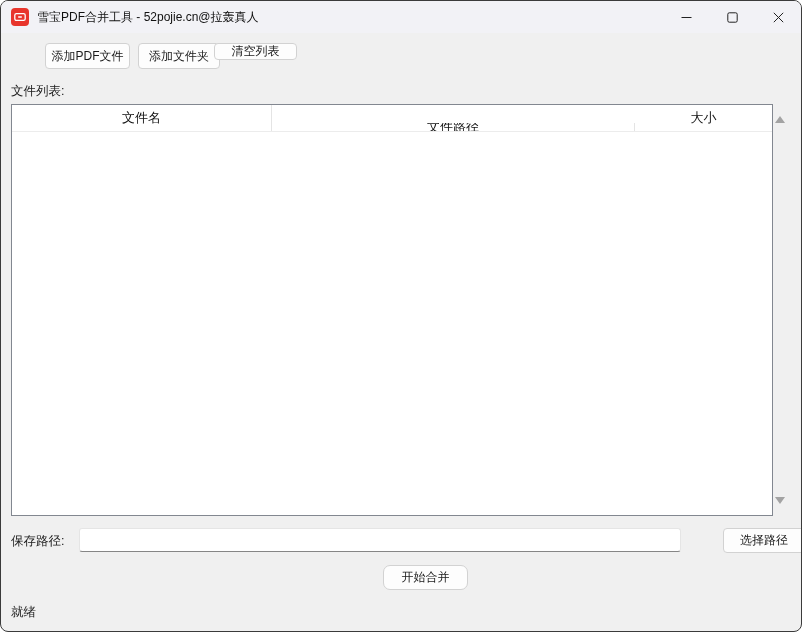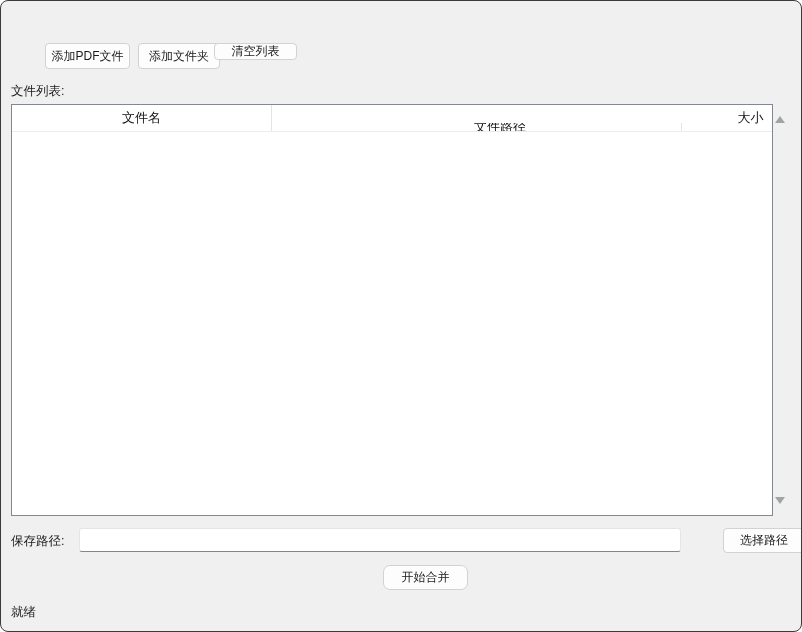--- a/index.html
+++ b/index.html
@@ -48,21 +48,21 @@
   #btn-add-dir  { left: 105px; top: 42px; width: 82px; height: 26px; }
   #btn-clear    { left: 181px; top: 42px; width: 83px; height: 17px; }
   
   .list-label { position: absolute; left: 10px; top: 82px; font-size: 12.5px; }
   .table {
     position: absolute; left: 10px; top: 103px;
     width: 762px; height: 412px;
     background: #ffffff;
     border: 1px solid #828790;
   }
-  .table-header { display: flex; height: 27px; border-bottom: 1px solid #ececec; gap: 47px; }
+  .table-header { display: flex; height: 27px; border-bottom: 1px solid #ececec; }
   .th {
     display: flex; align-items: center; justify-content: center;
     font-size: 13px; color: #111;
     border-right: 1px solid #e4e4e4;
     overflow: hidden;
   }
   .th:last-child { border-right: none; }
   .th-name { width: 260px; }
   .th-path { width: 363px; margin-top: 18px; }
   .th-size { flex: 1; }
@@ -103,20 +103,47 @@
   #btn-choose-path { left: 690px; top: 527px; width: 82px; height: 25px; }
   #btn-start-merge { left: 350px; top: 564px; width: 85px; height: 25px; border-radius: 7px; }
   
   .status-text { position: absolute; left: 10px; top: 603px; font-size: 12.5px; color: #1a1a1a; }
 </style>
 </head>
 <body>
 
 <div class="window">
 
+  <div class="titlebar">
+    <div class="app-icon">
+      <svg width="12" height="12" viewBox="0 0 12 12">
+        <rect x="0.8" y="2.6" width="10.4" height="6.8" rx="1.6" fill="none" stroke="#ffffff" stroke-width="1.3"></rect>
+        <line x1="4.2" y1="6" x2="7.8" y2="6" stroke="#ffffff" stroke-width="1.4"></line>
+      </svg>
+    </div>
+    <span class="title-text">雪宝PDF合并工具 - 52pojie.cn@拉轰真人</span>
+    <div class="win-controls">
+      <div class="win-btn">
+        <svg width="11" height="11" viewBox="0 0 11 11">
+          <line x1="0.5" y1="5.5" x2="10.5" y2="5.5" stroke="#222" stroke-width="1"></line>
+        </svg>
+      </div>
+      <div class="win-btn">
+        <svg width="11" height="11" viewBox="0 0 11 11">
+          <rect x="0.8" y="0.8" width="9.4" height="9.4" rx="1.5" fill="none" stroke="#222" stroke-width="1"></rect>
+        </svg>
+      </div>
+      <div class="win-btn">
+        <svg width="11" height="11" viewBox="0 0 11 11">
+          <line x1="0.8" y1="0.8" x2="10.2" y2="10.2" stroke="#222" stroke-width="1"></line>
+          <line x1="10.2" y1="0.8" x2="0.8" y2="10.2" stroke="#222" stroke-width="1"></line>
+        </svg>
+      </div>
+    </div>
+  </div>
 
   <div class="btn" id="btn-add-pdf">添加PDF文件</div>
   <div class="btn" id="btn-add-dir">添加文件夹</div>
   <div class="btn" id="btn-clear">清空列表</div>
 
   <div class="list-label">文件列表:</div>
 
   <div class="table">
     <div class="table-header">
       <div class="th th-name">文件名</div>

